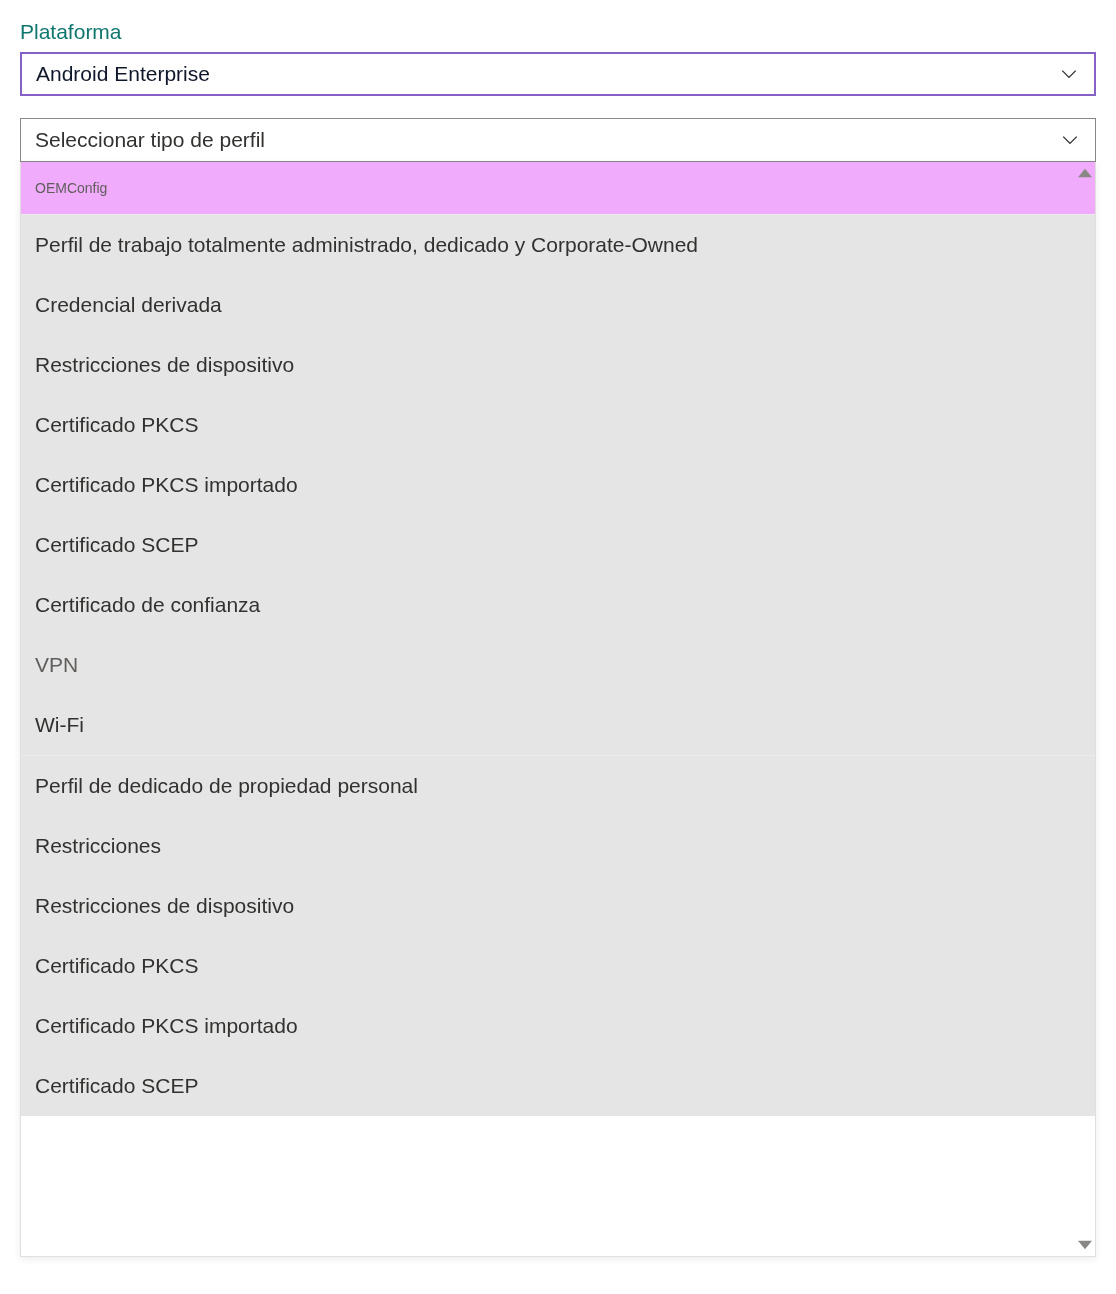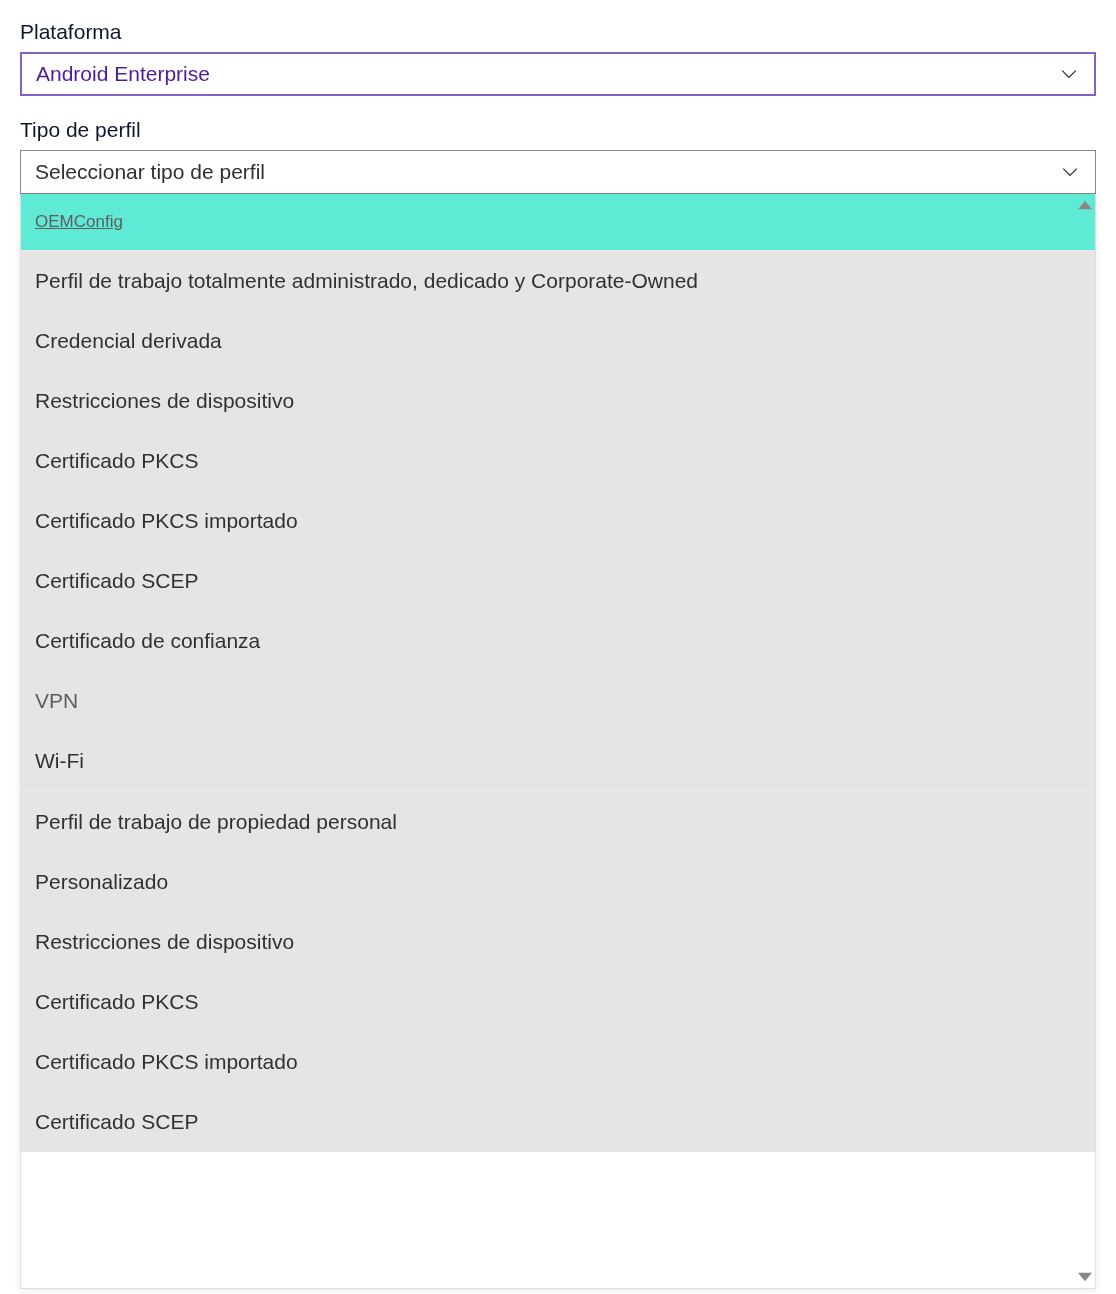--- a/index.html
+++ b/index.html
@@ -6,21 +6,21 @@
     body {
       font-family: "Segoe UI", -apple-system, BlinkMacSystemFont, sans-serif;
       background: #ffffff;
       width: 1116px;
       padding: 20px;
       color: #323130;
     }
     .field-group { margin-bottom: 22px; }
     .field-label {
       font-size: 21px;
-      color: #0f172a;
+      color: #0f766e;
       margin-bottom: 8px;
       display: block;
       font-weight: 400;
     }
     .select-box {
       position: relative;
       width: 100%;
       border: 2px solid #8661c5;
       height: 44px;
       display: flex;
@@ -28,21 +28,21 @@
       padding: 0 14px;
       cursor: pointer;
       background: #ffffff;
     }
     .select-box.plain {
       border: 1px solid #8a8886;
     }
     .select-value {
       flex: 1;
       font-size: 21px;
-      color: #4c1d95;
+      color: #0f172a;
     }
     .select-value.placeholder { color: #323130; }
     .chevron-down {
       width: 22px;
       height: 22px;
       display: inline-flex;
       align-items: center;
       justify-content: center;
     }
     .chevron-down svg { display: block; }
@@ -68,27 +68,26 @@
       background: #c8c6c4;
       border-radius: 0;
     }
     .dropdown-scroll::-webkit-scrollbar-button:single-button {
       background: #f3f2f1;
       height: 20px;
       width: 20px;
       display: block;
     }
     .dropdown-group-header {
-      font-size: 17px;
+      font-size: 14px;
       color: #605e5c;
       padding: 18px 14px;
       font-weight: 400;
       border-bottom: 1px solid #edebe9;
-      background: #5eead4;
-      text-decoration: underline;
+      background: #f0abfc;
     }
     .dropdown-option {
       font-size: 21px;
       color: #323130;
       padding: 18px 14px;
       cursor: pointer;
       background: #e5e5e5;
     }
     .group-container { border-bottom: 1px solid #edebe9; }
     
@@ -112,21 +111,20 @@
     <span class="select-value">Android Enterprise</span>
     <span class="chevron-down">
       <svg width="18" height="18" viewBox="0 0 16 16">
           <path d="M2 5 L8 11 L14 5" fill="none" stroke="#323130" stroke-width="1.2"></path>
         </svg>
     </span>
   </div>
 </div>
 
 <div class="field-group" style="margin-bottom:0;">
-  <label class="field-label">Tipo de perfil</label>
   <div class="select-box plain">
     <span class="select-value placeholder">Seleccionar tipo de perfil</span>
     <span class="chevron-down">
       <svg width="18" height="18" viewBox="0 0 16 16">
           <path d="M2 5 L8 11 L14 5" fill="none" stroke="#323130" stroke-width="1.2"></path>
         </svg>
     </span>
   </div>
 
   <div class="dropdown-panel">
@@ -144,22 +142,22 @@
         <div class="dropdown-option">Restricciones de dispositivo</div>
         <div class="dropdown-option">Certificado PKCS</div>
         <div class="dropdown-option">Certificado PKCS importado</div>
         <div class="dropdown-option">Certificado SCEP</div>
         <div class="dropdown-option">Certificado de confianza</div>
         <div class="dropdown-option" style="color:#605e5c;">VPN</div>
         <div class="dropdown-option">Wi-Fi</div>
       </div>
 
       <div class="group-container" style="border-bottom:none;">
-        <div class="dropdown-option">Perfil de trabajo de propiedad personal</div>
-        <div class="dropdown-option">Personalizado</div>
+        <div class="dropdown-option">Perfil de dedicado de propiedad personal</div>
+        <div class="dropdown-option">Restricciones</div>
         <div class="dropdown-option">Restricciones de dispositivo</div>
         <div class="dropdown-option">Certificado PKCS</div>
         <div class="dropdown-option">Certificado PKCS importado</div>
         <div class="dropdown-option">Certificado SCEP</div>
 
         <div style="height:120px;"></div>
       </div>
     </div>
     <span class="scroll-arrow-down">
       <svg width="14" height="14" viewBox="0 0 10 10">

